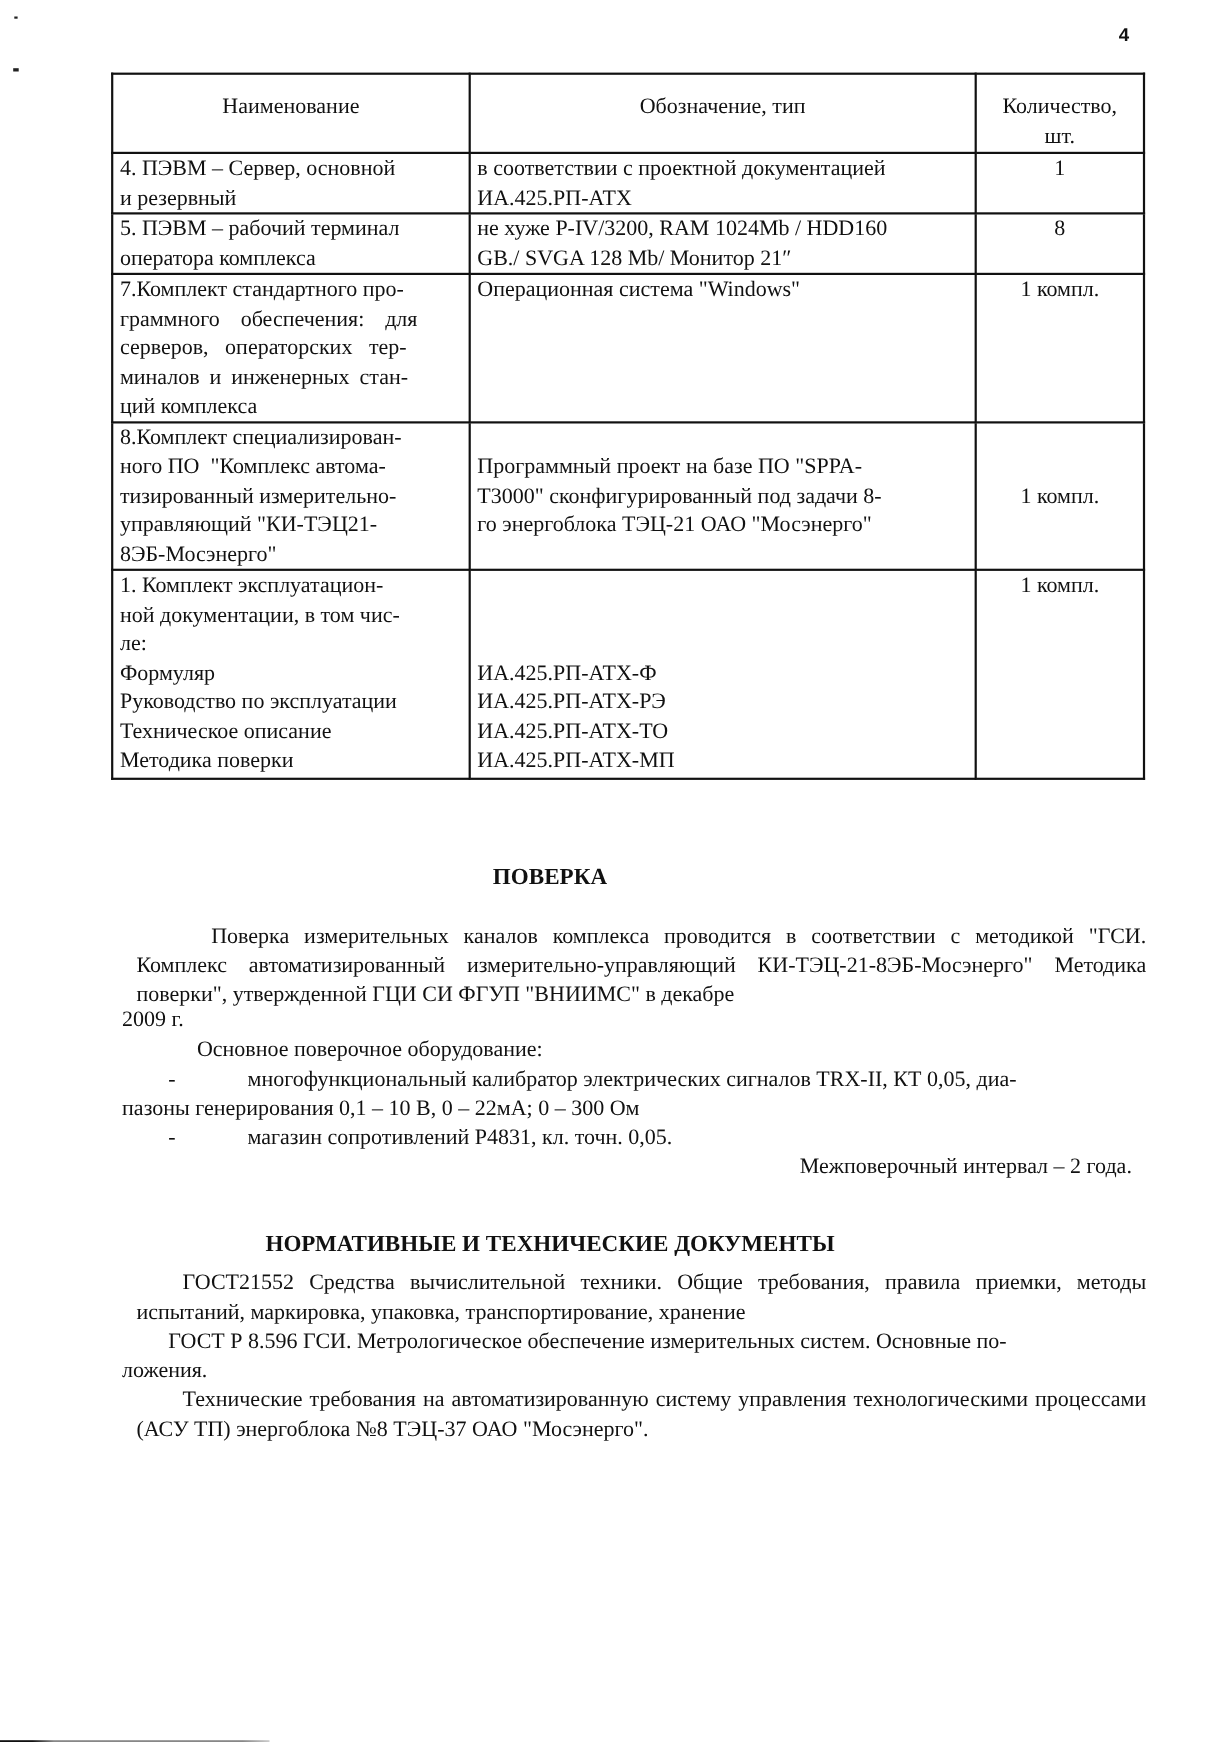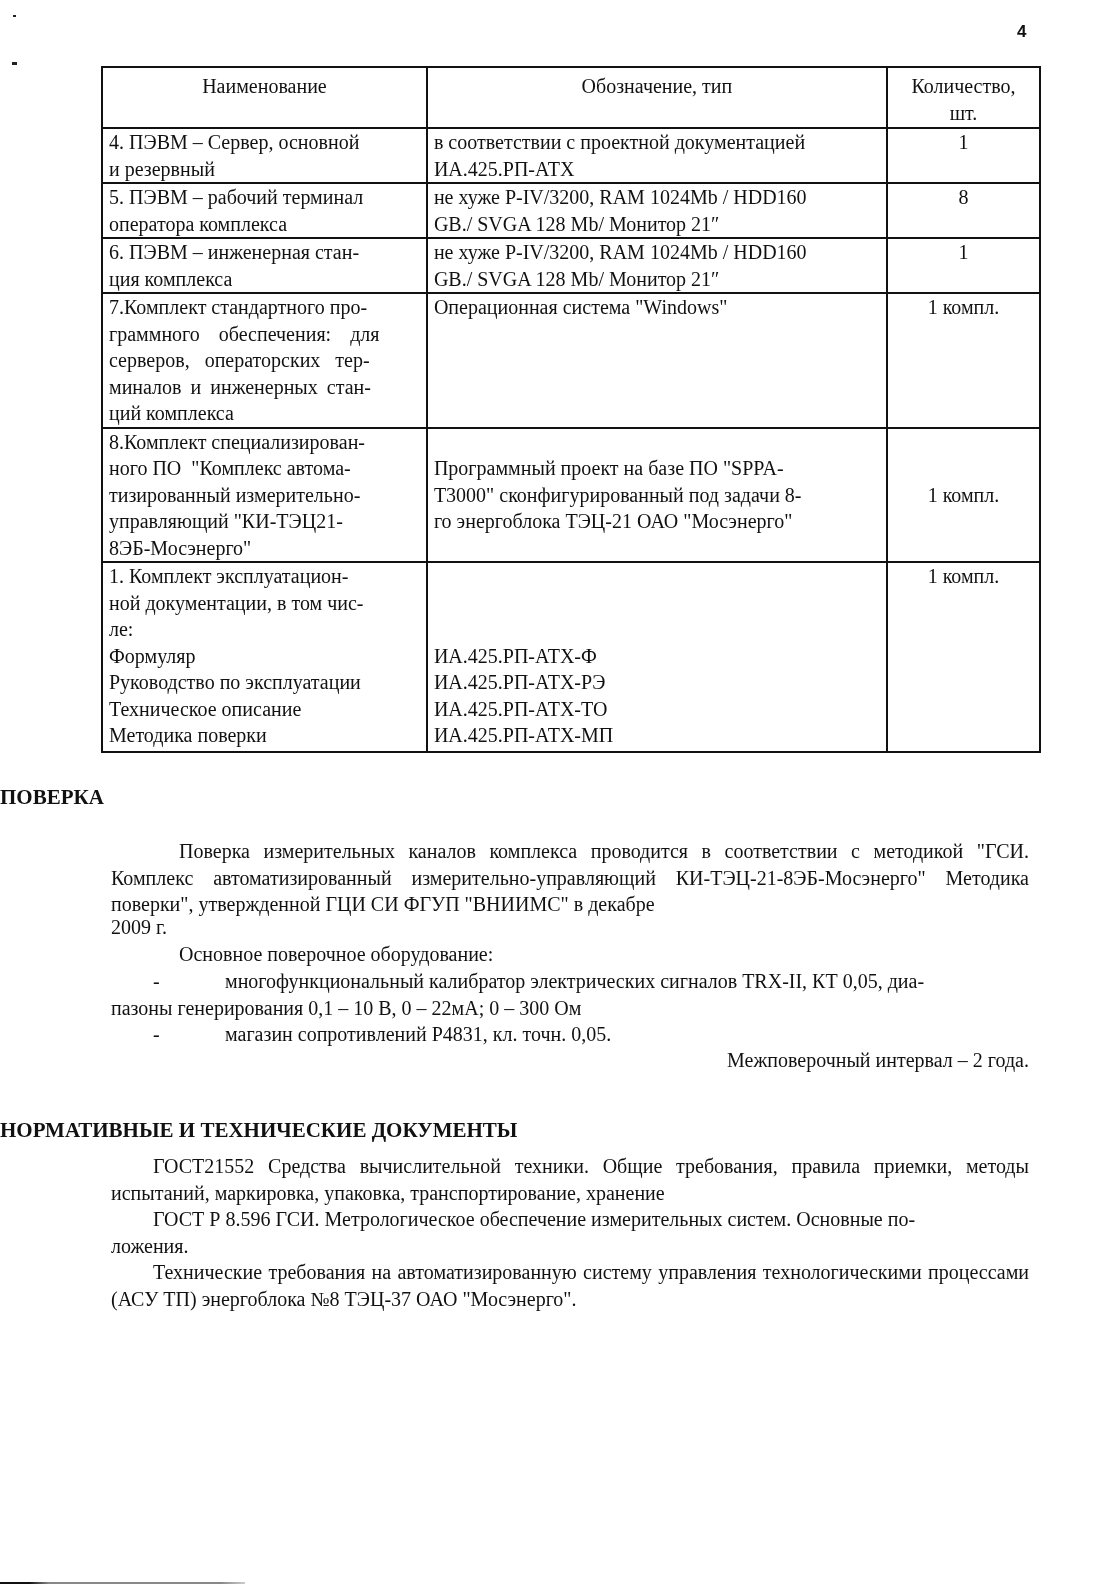--- a/index.html
+++ b/index.html
@@ -20,38 +20,38 @@
     }
     table.spec {
       position: absolute; left: 101px; top: 66px;
       width: 940px; border-collapse: collapse;
       font-size: 20px; line-height: 26.5px;
     }
     table.spec td, table.spec th {
       border: 2px solid #111; vertical-align: top; padding: 0 6px;
       font-weight: normal;
     }
-    table.spec th { text-align: center; height: 54px; padding-top: 5px; }
+    table.spec th { text-align: center; height: 54px; padding-top: 16px; }
     table.spec tr.thick-top td { border-top-width: 3px; }
     .c1 { width: 312px; }
     .c2 { width: 448px; }
     .c3 { width: 140px; text-align: center; }
     .vmid { vertical-align: middle !important; margin-left: 31px; }
     .line { display: block; white-space: nowrap; }
     h2 {
       position: absolute; margin: 0; font-size: 21px; font-weight: bold;
-      text-align: left; width: 1000px; left: 0;
+      text-align: center; width: 1000px; left: 0;
     }
     .para {
       position: absolute; left: 111px; width: 918px;
       font-size: 20px; line-height: 26.5px; margin: 0;
     }
     .indent { text-indent: 68px; }
     .indent2 { text-indent: 42px; }
-    .just { text-align: justify; }
+    .just { text-align: justify; margin-left: 13px; }
     .bullet { display: inline-block; width: 114px; text-indent: 42px; }
   </style>
 </head>
 <body>
 
 <div class="scan-mark" style="left:13px;top:15px;width:3px;height:2px;"></div>
 <div class="scan-mark" style="left:12px;top:62px;width:5px;height:3px;"></div>
 <div class="scan-edge"></div>
 
 <div class="page-number">4</div>
@@ -85,31 +85,20 @@
       <span class="line">5. ПЭВМ – рабочий терминал</span>
       <span class="line">оператора комплекса</span>
     </td>
     <td class="c2">
       <span class="line">не хуже P-IV/3200, RAM 1024Mb / HDD160</span>
       <span class="line">GB./ SVGA 128 Mb/ Монитор 21″</span>
     </td>
     <td class="c3">8</td>
   </tr>
 
-  <tr>
-    <td class="c1">
-      <span class="line">6. ПЭВМ – инженерная стан-</span>
-      <span class="line">ция комплекса</span>
-    </td>
-    <td class="c2">
-      <span class="line">не хуже P-IV/3200, RAM 1024Mb / HDD160</span>
-      <span class="line">GB./ SVGA 128 Mb/ Монитор 21″</span>
-    </td>
-    <td class="c3">1</td>
-  </tr>
 
   <tr>
     <td class="c1">
       <span class="line">7.Комплект стандартного про-</span>
       <span class="line" style="word-spacing:14px">граммного обеспечения: для</span>
       <span class="line" style="word-spacing:10px">серверов, операторских тер-</span>
       <span class="line" style="word-spacing:4px">миналов и инженерных стан-</span>
       <span class="line">ций комплекса</span>
     </td>
     <td class="c2">

